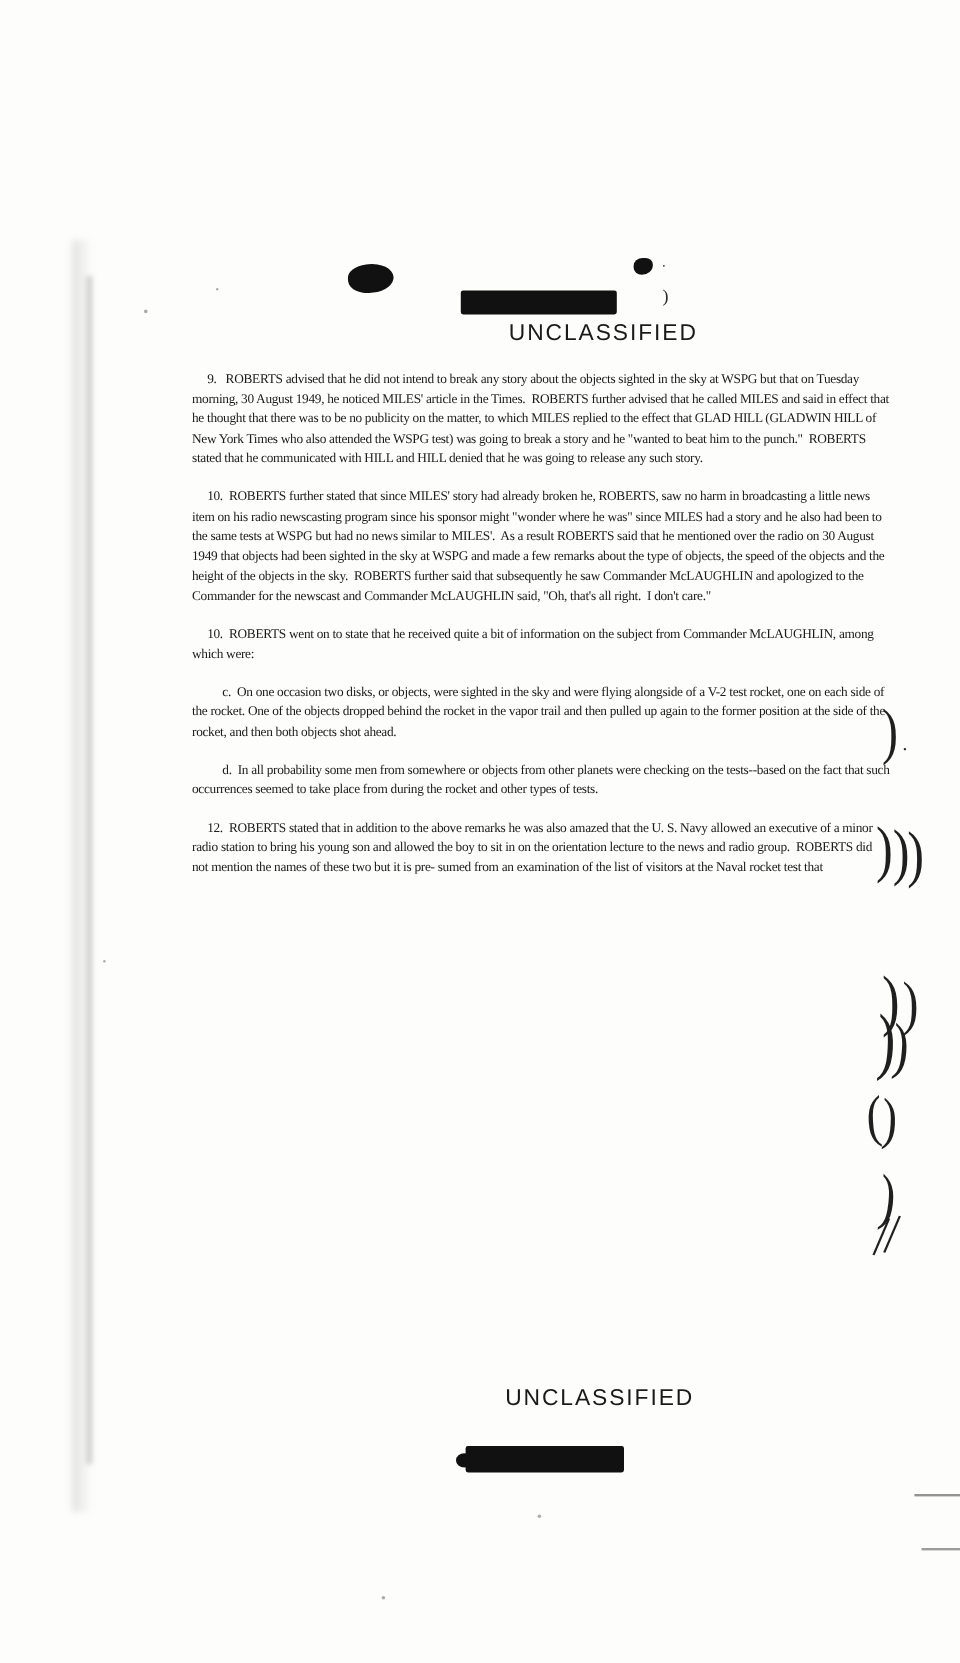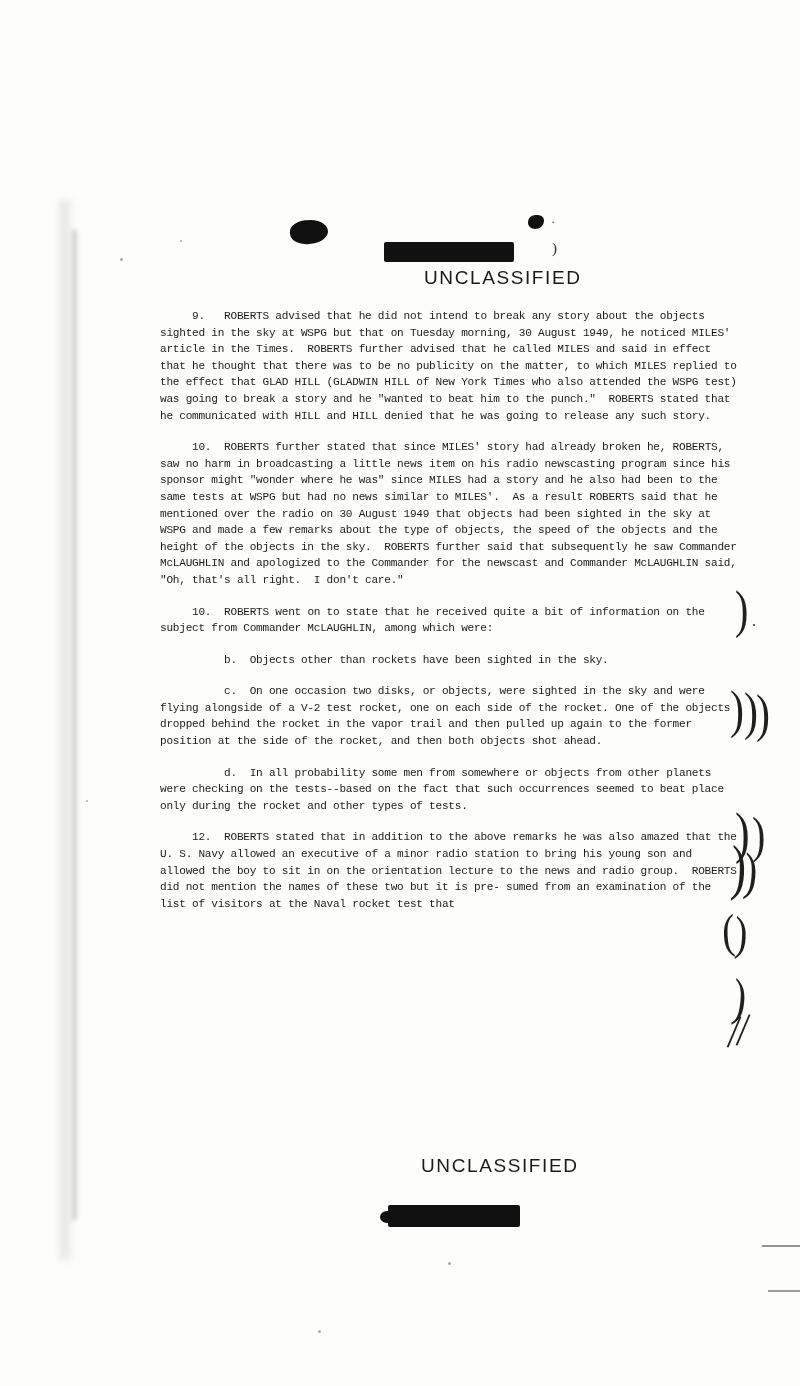--- a/index.html
+++ b/index.html
@@ -149,21 +149,21 @@
     top: 1155px;
   }
 
   
   .body-text {
     position: absolute;
     left: 160px;
     top: 308px;
     width: 582px;
     color: #1b1b1b;
-    font-family: Liberation Mono, monospace;
+    font-family: Liberation Serif, serif;
     font-size: 11.1px;
     line-height: 16.6px;
     letter-spacing: -0.25px;
     text-align: left;
   }
   .para {
     margin: 0 0 15px 0;
     white-space: pre-wrap;
   }
   .para.indent-sub {
@@ -218,23 +218,22 @@
     <div class="mark-comma">)</div>
     <div class="mark-dot">·</div>
 
     <div class="stamp stamp-top">UNCLASSIFIED</div>
     <div class="stamp stamp-bottom">UNCLASSIFIED</div>
 
     <div class="body-text">
       <p class="para">     9.   ROBERTS advised that he did not intend to break any story about the objects sighted in the sky at WSPG but that on Tuesday morning, 30 August 1949, he noticed MILES' article in the Times.  ROBERTS further advised that he called MILES and said in effect that he thought that there was to be no publicity on the matter, to which MILES replied to the effect that GLAD HILL (GLADWIN HILL of New York Times who also attended the WSPG test) was going to break a story and he "wanted to beat him to the punch."  ROBERTS stated that he communicated with HILL and HILL denied that he was going to release any such story.</p>
       <p class="para">     10.  ROBERTS further stated that since MILES' story had already broken he, ROBERTS, saw no harm in broadcasting a little news item on his radio newscasting program since his sponsor might "wonder where he was" since MILES had a story and he also had been to the same tests at WSPG but had no news similar to MILES'.  As a result ROBERTS said that he mentioned over the radio on 30 August 1949 that objects had been sighted in the sky at WSPG and made a few remarks about the type of objects, the speed of the objects and the height of the objects in the sky.  ROBERTS further said that subsequently he saw Commander McLAUGHLIN and apologized to the Commander for the newscast and Commander McLAUGHLIN said, "Oh, that's all right.  I don't care."</p>
       <p class="para">     10.  ROBERTS went on to state that he received quite a bit of information on the subject from Commander McLAUGHLIN, among which were:</p>
-      <p class="para indent-sub">          b.  Objects other than rockets have been sighted in the sky.</p>
       <p class="para indent-sub">          c.  On one occasion two disks, or objects, were sighted in the sky and were flying alongside of a V-2 test rocket, one on each side of the rocket. One of the objects dropped behind the rocket in the vapor trail and then pulled up again to the former position at the side of the rocket, and then both objects shot ahead.</p>
-      <p class="para indent-sub">          d.  In all probability some men from somewhere or objects from other planets were checking on the tests--based on the fact that such occurrences seemed to beat place only during the rocket and other types of tests.</p>
+      <p class="para indent-sub">          d.  In all probability some men from somewhere or objects from other planets were checking on the tests--based on the fact that such occurrences seemed to take place from during the rocket and other types of tests.</p>
       <p class="para">     12.  ROBERTS stated that in addition to the above remarks he was also amazed that the U. S. Navy allowed an executive of a minor radio station to bring his young son and allowed the boy to sit in on the orientation lecture to the news and radio group.  ROBERTS did not mention the names of these two but it is pre- sumed from an examination of the list of visitors at the Naval rocket test that</p>
     </div>
 
     <div class="pen pen-1">)</div>
     <div class="pen pen-dot">.</div>
     <div class="pen pen-2">)</div>
     <div class="pen pen-3">)</div>
     <div class="pen pen-4">)</div>
     <div class="pen pen-5">)</div>
     <div class="pen pen-6">)</div>

